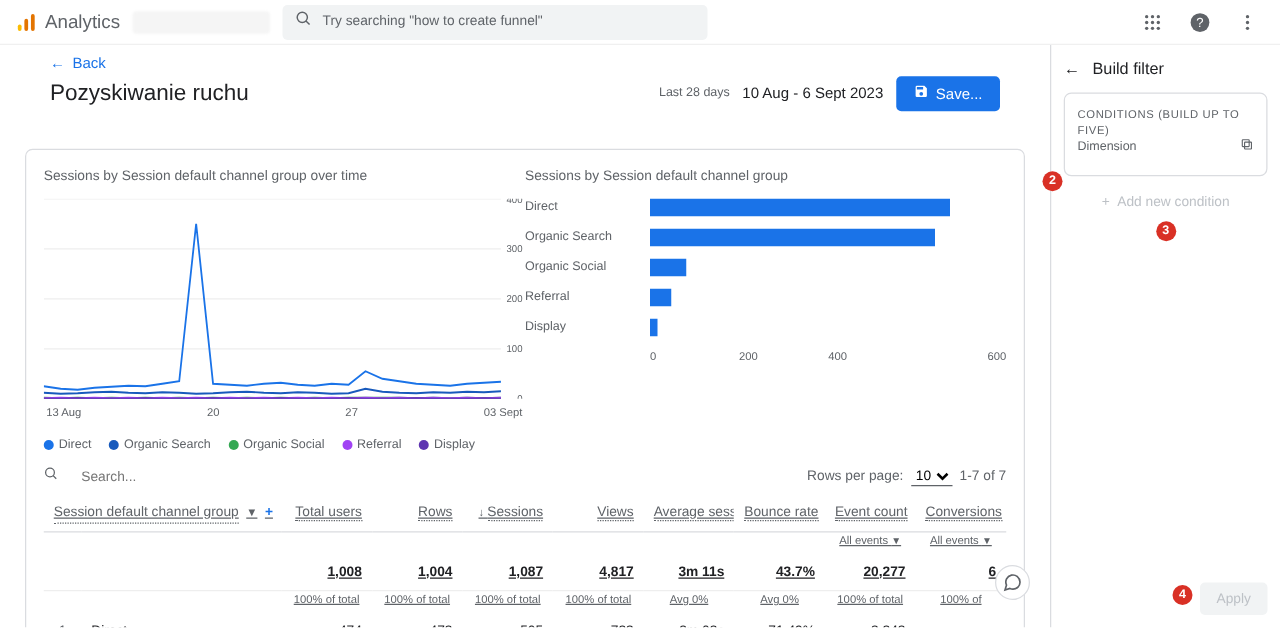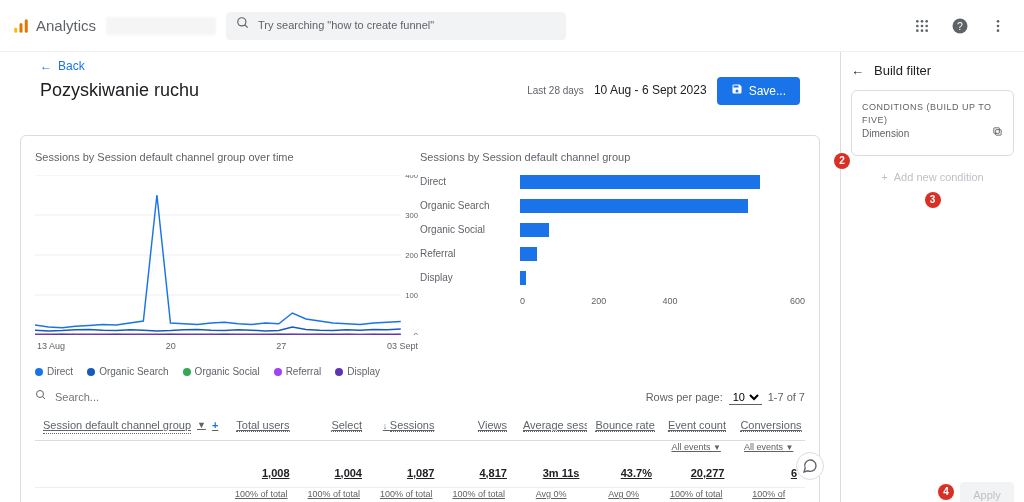--- a/index.html
+++ b/index.html
@@ -4,21 +4,21 @@
 <style>
   :root{
     --text:#202124; --muted:#5f6368; --border:#dadce0; --blue:#1a73e8;
     --blue-dark:#174ea6; --bg:#fff; --panel:#f1f3f4; --red:#d93025;
   }
   *{box-sizing:border-box;}
   html,body{margin:0;padding:0;font:12px/1.4 Arial,Helvetica,sans-serif;color:var(--text);background:#fff;}
   body{width:1024px;height:502px;overflow:hidden;position:relative;}
 
   
-  .topbar{height:52px;display:flex;align-items:center;padding:0 12px;gap:10px;border-bottom:1px solid #f0f0f0;}
+  .topbar{height:36px;display:flex;align-items:center;padding:0 12px;gap:10px;border-bottom:1px solid #f0f0f0;}
   .logo{display:flex;align-items:center;gap:6px;font-size:15px;color:#5f6368;}
   .logo svg{width:18px;height:18px;}
   .blurred{width:110px;height:18px;background:#f5f5f5;filter:blur(1px);border-radius:3px;}
   .searchbar{flex:0 0 340px;height:28px;background:var(--panel);border-radius:4px;display:flex;align-items:center;padding:0 10px;color:var(--muted);gap:8px;}
   .top-spacer{flex:1;}
   .top-icon{width:28px;height:28px;display:flex;align-items:center;justify-content:center;color:#5f6368;border-radius:50%;cursor:pointer;font-size:16px;}
 
   
   .pagehdr{padding:6px 20px 2px 20px;}
   .back{display:inline-flex;align-items:center;gap:6px;color:var(--blue);cursor:pointer;font-size:12px;}
@@ -51,21 +51,21 @@
   .barrow{display:flex;align-items:center;gap:10px;margin:10px 0;font-size:10px;color:var(--muted);}
   .barlabel{width:90px;text-align:left;}
   .bartrack{flex:1;height:14px;position:relative;}
   .bar{position:absolute;left:0;top:0;bottom:0;background:var(--blue);}
   .baraxis{display:flex;font-size:9px;color:var(--muted);margin-left:100px;}
   .baraxis span{flex:1;text-align:left;}
   .baraxis span:last-child{text-align:right;}
 
   
   .tabletools{display:flex;align-items:center;justify-content:space-between;margin-top:10px;font-size:11px;color:var(--muted);}
-  .searchfield{display:flex;align-items:center;gap:6px;color:var(--muted);}
+  .searchfield{display:flex;align-items:center;gap:16px;color:var(--muted);}
   .searchfield input{border:none;outline:none;font-size:11px;width:120px;}
   .pager{display:flex;align-items:center;gap:6px;}
   .pager select{border:none;border-bottom:1px solid var(--muted);font-size:11px;background:transparent;}
 
   table{width:100%;border-collapse:collapse;margin-top:6px;table-layout:fixed;}
   th,td{padding:6px 8px;text-align:right;font-size:11px;color:var(--text);border-bottom:1px solid #eee;white-space:nowrap;overflow:hidden;text-decoration:underline;}
   th{color:var(--muted);font-weight:400;border-bottom:1px solid var(--border);}
   th.dim,td.dim{text-align:left;}
   td.idx{width:30px;text-align:center;color:var(--muted);}
   .subhead td{font-size:9px;color:var(--muted);border-bottom:none;padding-top:0;text-align:center;}
@@ -283,21 +283,21 @@
         <thead id="thead">
             <tr>
               <th class="dim" colspan="2">
                 <div class="dimhdr">
                   <span class="pill">Session default channel group</span> 
                   <span style="font-size:9px;">▼</span> 
                   <span class="plus">+</span>
                 </div>
               </th>
               <th><span class="pill">Total users</span></th>
-              <th><span class="pill">Select</span></th>
+              <th><span class="pill">Rows</span></th>
               <th><span class="sortarrow">↓ </span><span class="pill">Sessions</span></th>
               <th><span class="pill">Views</span></th>
               <th><span class="pill">Average session duration</span></th>
               <th><span class="pill">Bounce rate</span></th>
               <th><span class="pill">Event count</span></th>
               <th><span class="pill">Conversions</span></th>
             </tr>
             <tr class="subhead">
               <td colspan="2" class="dim"></td>
               <td></td>

